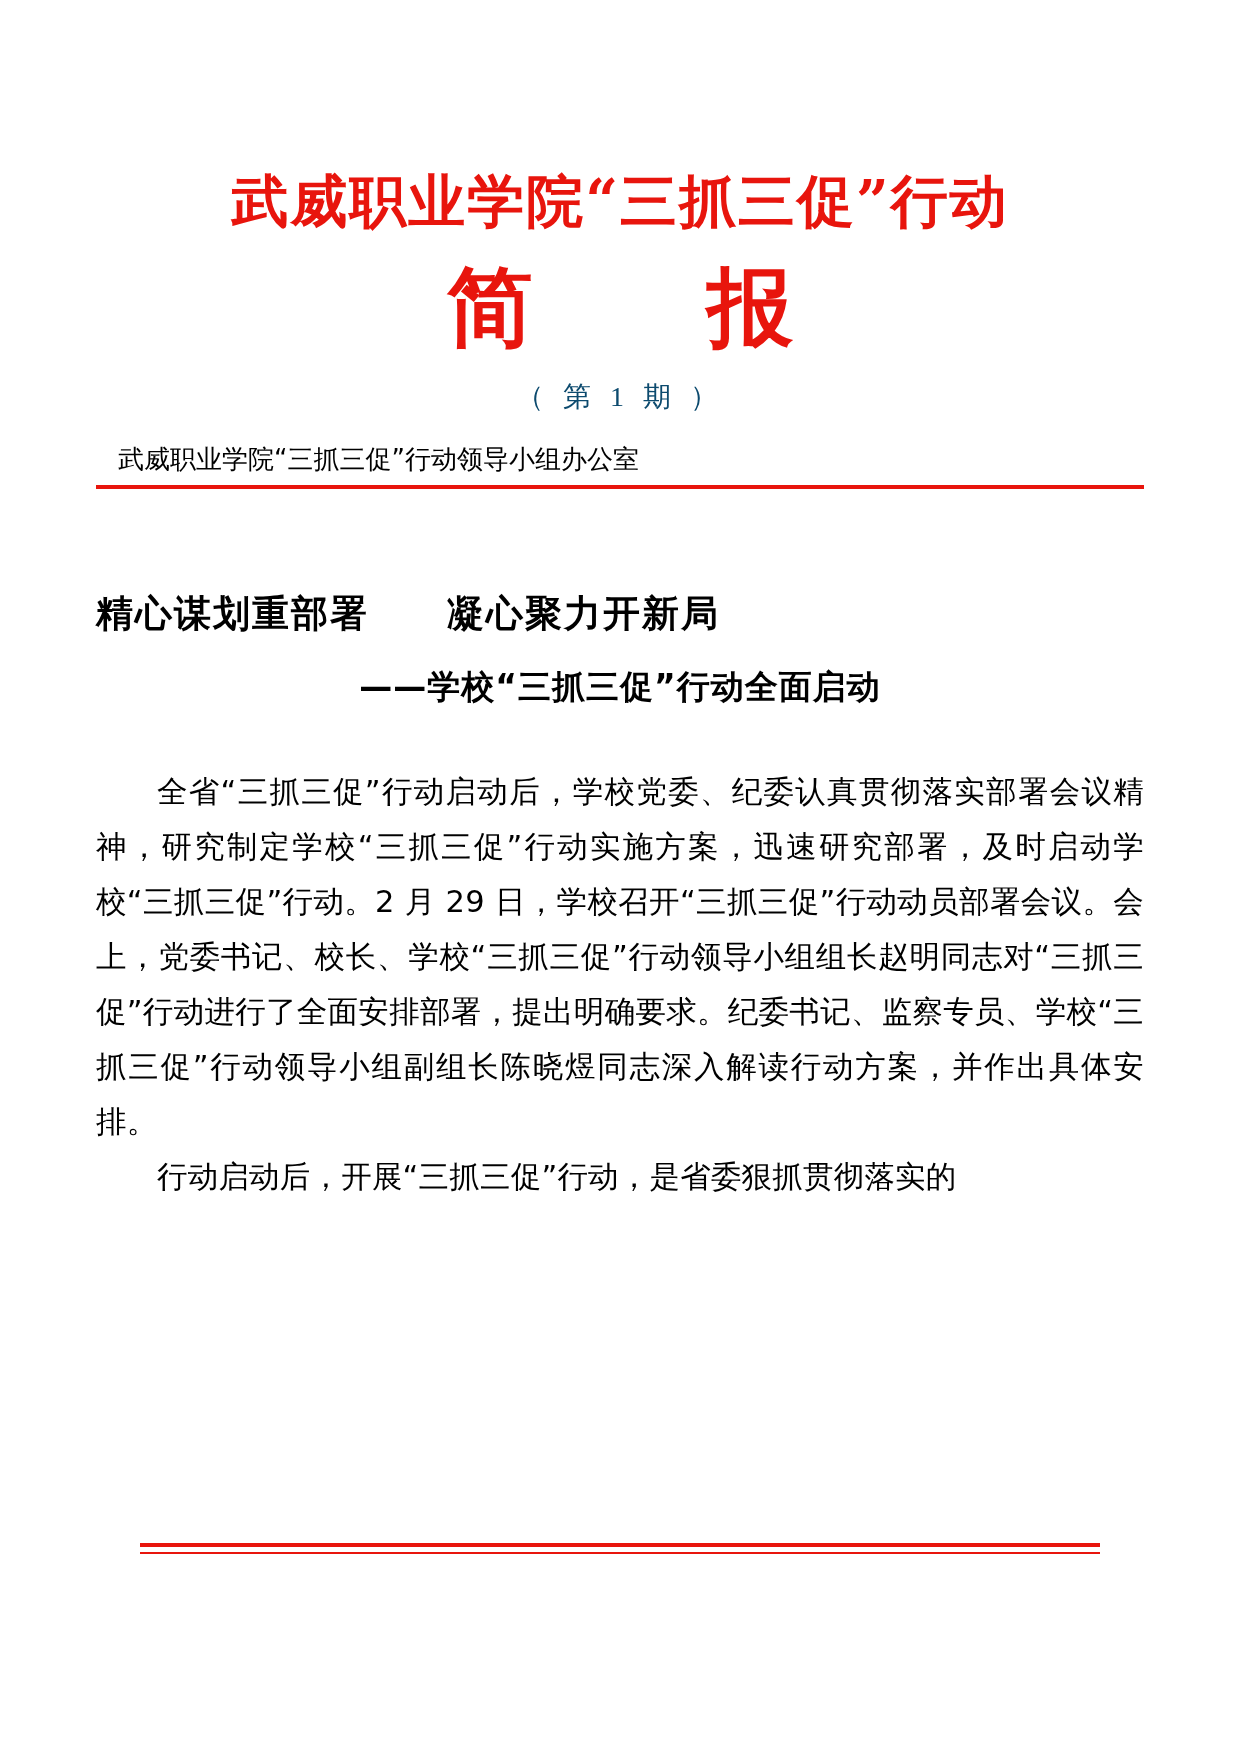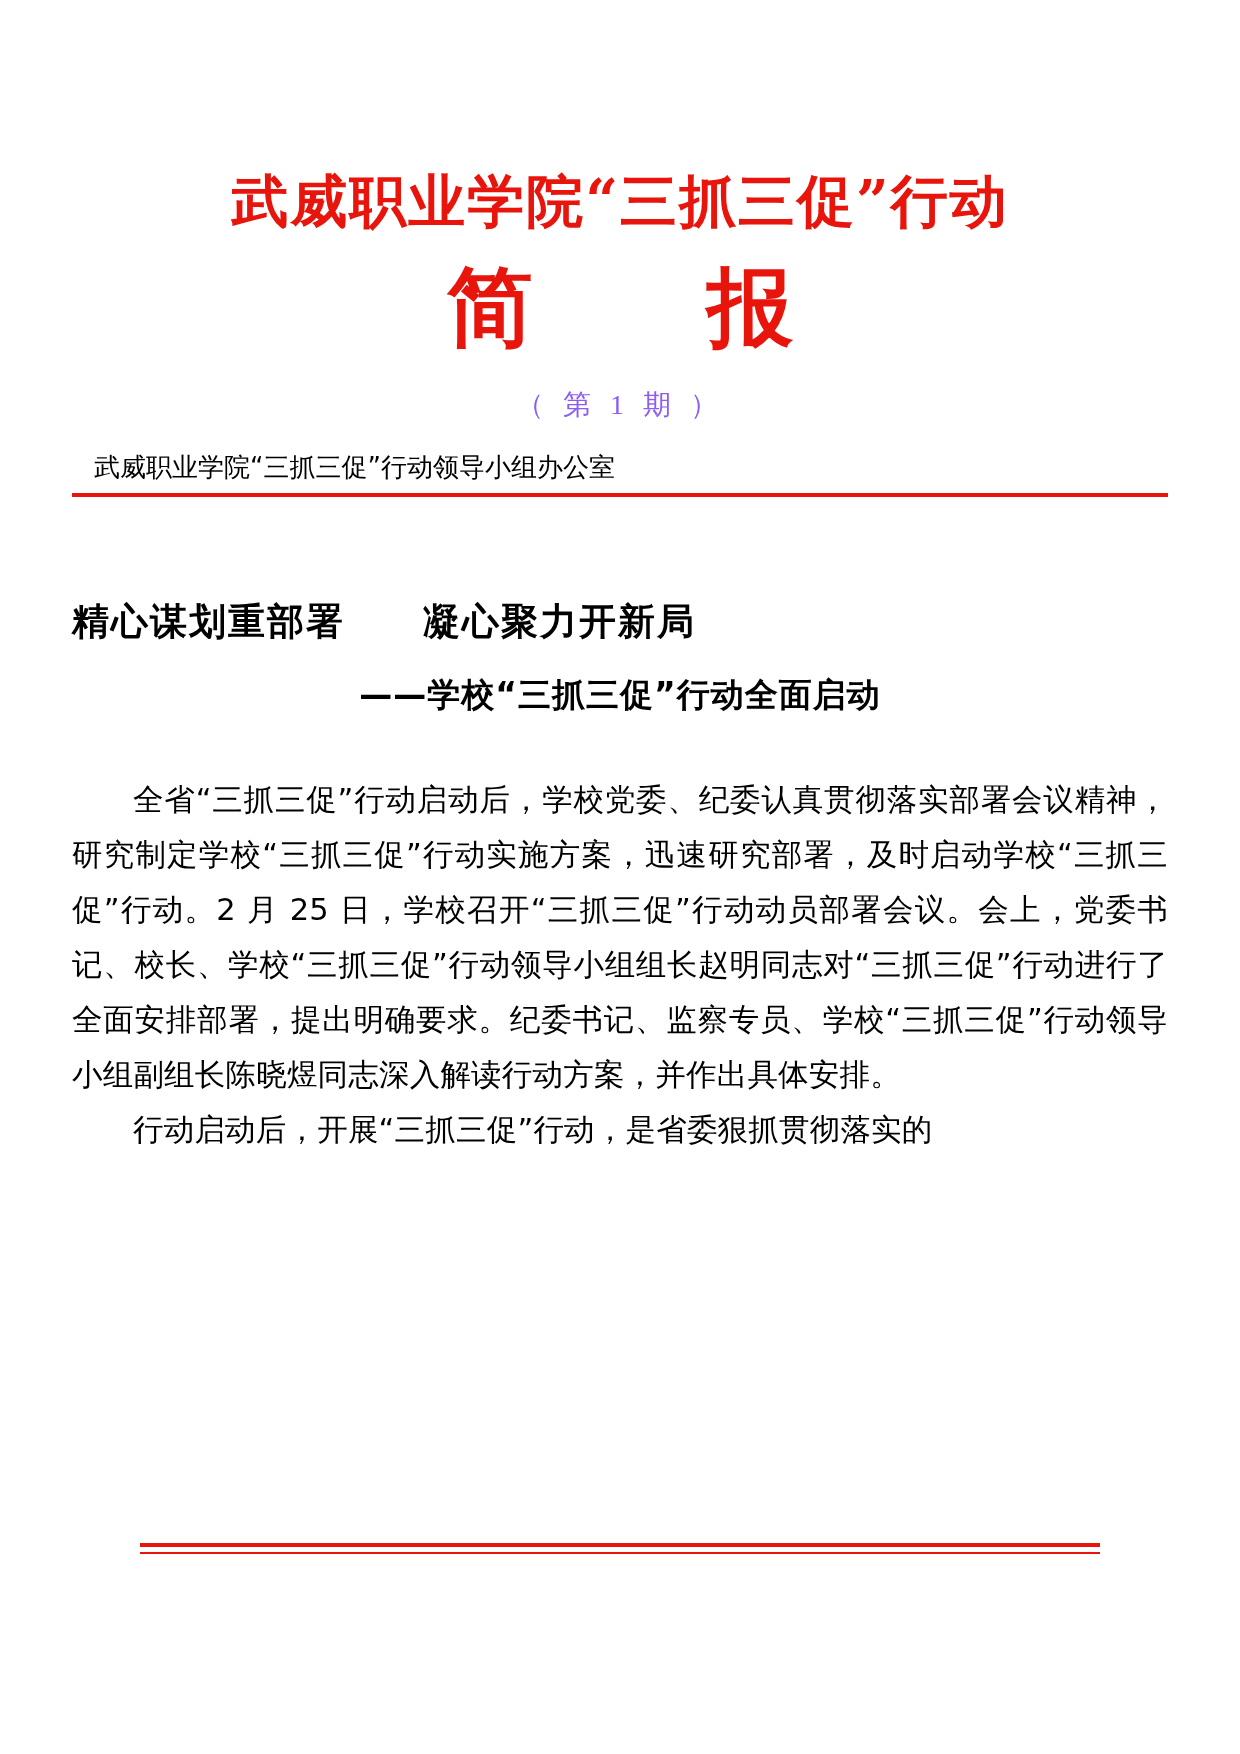--- a/index.html
+++ b/index.html
@@ -14,21 +14,21 @@
     font-family: "Liberation Serif", "DejaVu Serif", serif;
     color: #000000;
     overflow: hidden;
   }
   .page {
     position: absolute;
     left: 0; top: 0;
     width: 1240px;
     height: 1754px;
     box-sizing: border-box;
-    padding: 0 72px;
+    padding: 0 96px;
   }
 
   
   .masthead {
     margin-top: 170px;
     text-align: center;
   }
   .masthead-line1 {
     color: #e8150d;
     font-family: "DejaVu Serif", "Liberation Serif", serif;
@@ -42,26 +42,26 @@
     color: #e8150d;
     font-family: "DejaVu Serif", "Liberation Serif", serif;
     font-weight: bold;
     font-size: 86px;
     letter-spacing: 44px;
     line-height: 1.25;
     margin-top: 20px;
     padding-left: 44px;
   }
   .issue {
-    margin-top: 26px;
+    margin-top: 18px;
     text-align: center;
     font-size: 28px;
     font-family: "Liberation Serif", serif;
     letter-spacing: 6px;
-    color: #8b5cf6;
+    color: #0c4a6e;
   }
 
   
   .byline-row {
     margin-top: 26px;
     display: flex;
     align-items: flex-end;
     justify-content: space-between;
     font-size: 26px;
     font-family: "DejaVu Sans", "Liberation Sans", sans-serif;
@@ -147,21 +147,21 @@
 
   <div class="byline-row">
     <div class="byline-left">武威职业学院“三抓三促”行动领导小组办公室</div>
   </div>
   <div class="red-rule-top"></div>
 
   <div class="article-title">精心谋划重部署　　凝心聚力开新局</div>
   <div class="article-subtitle">——学校“三抓三促”行动全面启动</div>
 
   <div class="body-text">
-    <p>全省“三抓三促”行动启动后，学校党委、纪委认真贯彻落实部署会议精神，研究制定学校“三抓三促”行动实施方案，迅速研究部署，及时启动学校“三抓三促”行动。2 月 25 日，学校召开“三抓三促”行动动员部署会议。会上，党委书记、校长、学校“三抓三促”行动领导小组组长赵明同志对“三抓三促”行动进行了全面安排部署，提出明确要求。纪委书记、监察专员、学校“三抓三促”行动领导小组副组长陈晓煜同志深入解读行动方案，并作出具体安排。</p>
+    <p>全省“三抓三促”行动启动后，学校党委、纪委认真贯彻落实部署会议精神，研究制定学校“三抓三促”行动实施方案，迅速研究部署，及时启动学校“三抓三促”行动。2 月 29 日，学校召开“三抓三促”行动动员部署会议。会上，党委书记、校长、学校“三抓三促”行动领导小组组长赵明同志对“三抓三促”行动进行了全面安排部署，提出明确要求。纪委书记、监察专员、学校“三抓三促”行动领导小组副组长陈晓煜同志深入解读行动方案，并作出具体安排。</p>
     <p>行动启动后，开展“三抓三促”行动，是省委狠抓贯彻落实的</p>
   </div>
 
   <div class="footer-rules">
     <div class="rule-thick"></div>
     <div class="rule-thin"></div>
   </div>
 
 </div>
 

